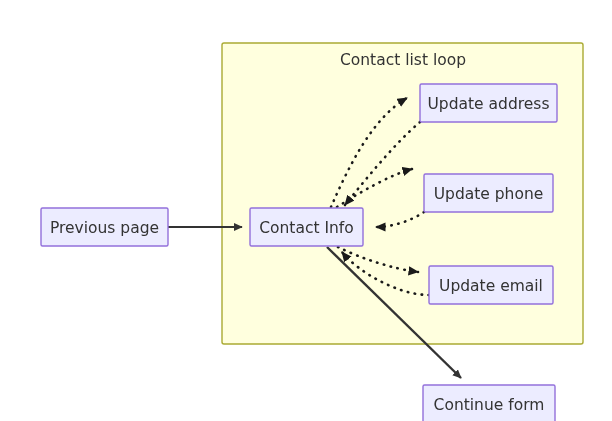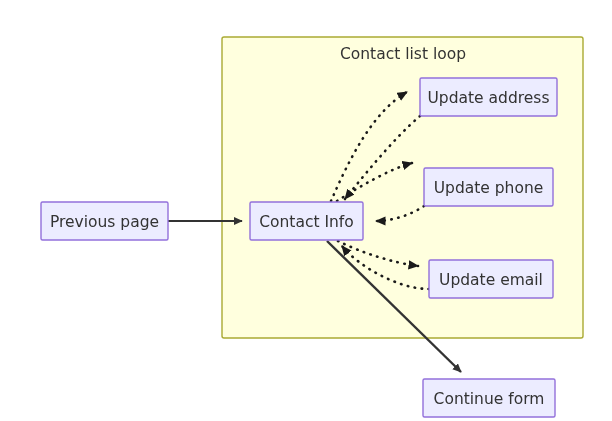--- a/index.html
+++ b/index.html
@@ -10,21 +10,21 @@
   body {
     width: 612px;
     height: 421px;
     position: relative;
     overflow: hidden;
     font-family: "DejaVu Sans", "Liberation Sans", sans-serif;
   }
   #diagram-root {
     position: absolute;
     left: 0;
-    top: 12px;
+    top: 18px;
     width: 612px;
     height: 329px;
   }
   svg.flow {
     position: absolute;
     left: 0;
     top: 0;
     width: 612px;
     height: 421px;
     display: block;

